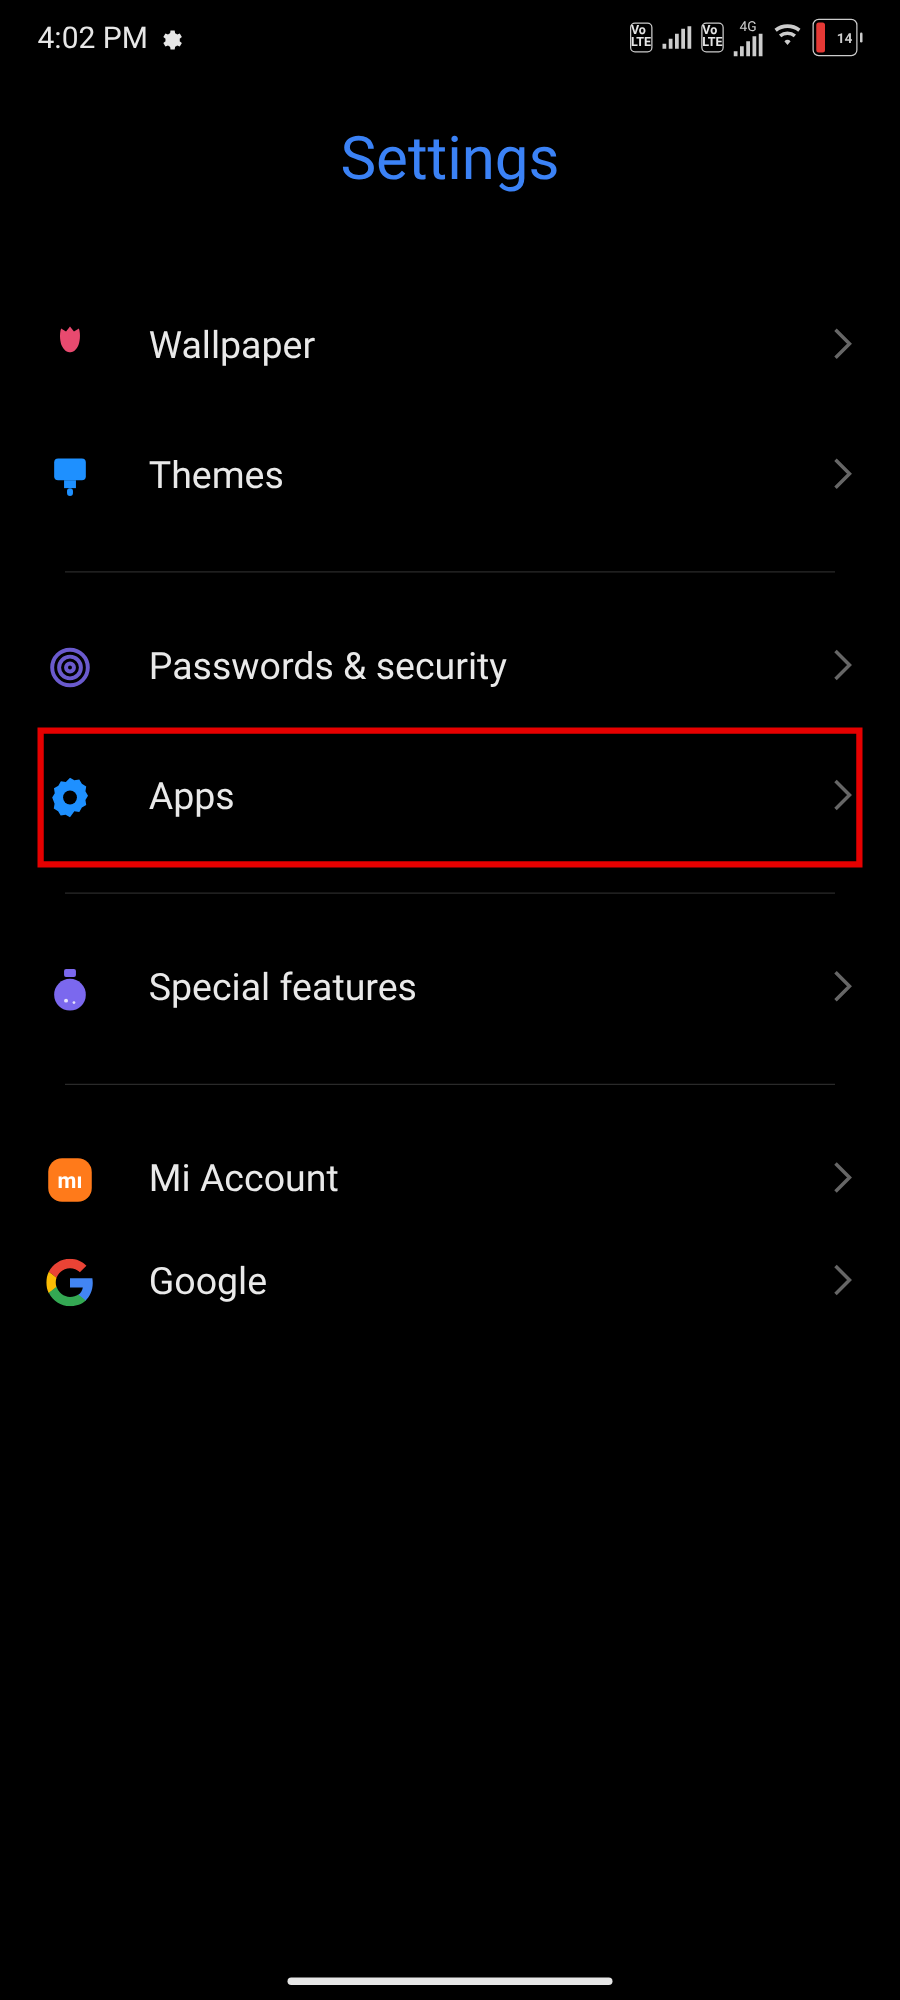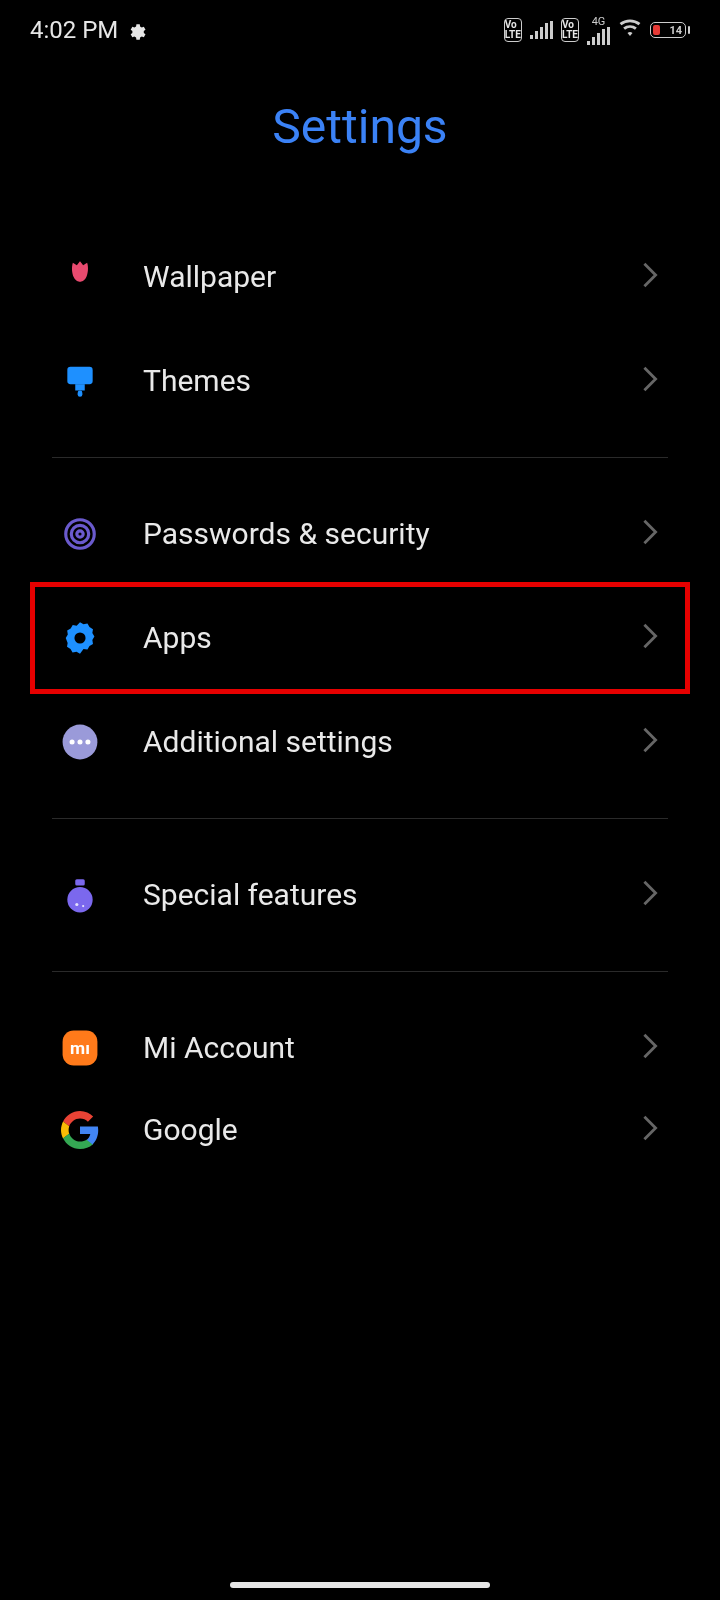--- a/index.html
+++ b/index.html
@@ -68,21 +68,21 @@
       color: #ccc;
     }
     .wifi-icon svg { width: 24px; height: 24px; }
     .battery {
       display: flex;
       align-items: center;
       gap: 2px;
     }
     .battery-body {
       width: 36px;
-      height: 16px;
+      height: 30px;
       border: 1.5px solid #ccc;
       border-radius: 5px;
       position: relative;
       display: flex;
       align-items: center;
       padding: 2px;
     }
     .battery-fill {
       width: 22%;
       height: 100%;
@@ -109,21 +109,21 @@
       margin-top: 38px;
       margin-bottom: 70px;
       font-weight: 400;
     }
     .list {
       padding: 0;
     }
     .row {
       display: flex;
       align-items: center;
-      padding: 0 61px;
+      padding: 0 37px;
       height: 104px;
       position: relative;
       justify-content: flex-end;
     }
     .row.tall {
       height: 118px;
     }
     .icon-wrap {
       width: 38px;
       height: 38px;
@@ -273,34 +273,20 @@
           <path d="M12 2l2.2 1.3 2.5-.4 1.3 2.2 2.2 1.3-.4 2.5 1.3 2.2-1.3 2.2.4 2.5-2.2 1.3-1.3 2.2-2.5-.4L12 22l-2.2-1.3-2.5.4-1.3-2.2-2.2-1.3.4-2.5L3 12l1.3-2.2-.4-2.5 2.2-1.3 1.3-2.2 2.5.4L12 2z"></path>
           <circle cx="12" cy="12" r="3.5" fill="#000"></circle>
         </svg>
     </span>
     <span class="row-label">Apps</span>
     <span class="chevron"><svg viewBox="0 0 12 20" fill="none" stroke="#666" stroke-width="2">
           <path d="M2 2l8 8-8 8"></path>
         </svg></span>
   </div>
 
-  <div class="row">
-    <span class="icon-wrap">
-      <svg viewBox="0 0 24 24">
-          <circle cx="12" cy="12" r="11" fill="#9a9ad9"></circle>
-          <circle cx="7" cy="12" r="1.6" fill="#fff"></circle>
-          <circle cx="12" cy="12" r="1.6" fill="#fff"></circle>
-          <circle cx="17" cy="12" r="1.6" fill="#fff"></circle>
-        </svg>
-    </span>
-    <span class="row-label">Additional settings</span>
-    <span class="chevron"><svg viewBox="0 0 12 20" fill="none" stroke="#666" stroke-width="2">
-          <path d="M2 2l8 8-8 8"></path>
-        </svg></span>
-  </div>
 
   <div class="divider"></div>
 
 
   <div class="row">
     <span class="icon-wrap">
       <svg viewBox="0 0 24 24" fill="#7b68ee">
           <rect x="9" y="2" width="6" height="4" rx="1"></rect>
           <circle cx="12" cy="15" r="8"></circle>
           <circle cx="10" cy="18" r="1" fill="#fff" opacity=".8"></circle>

